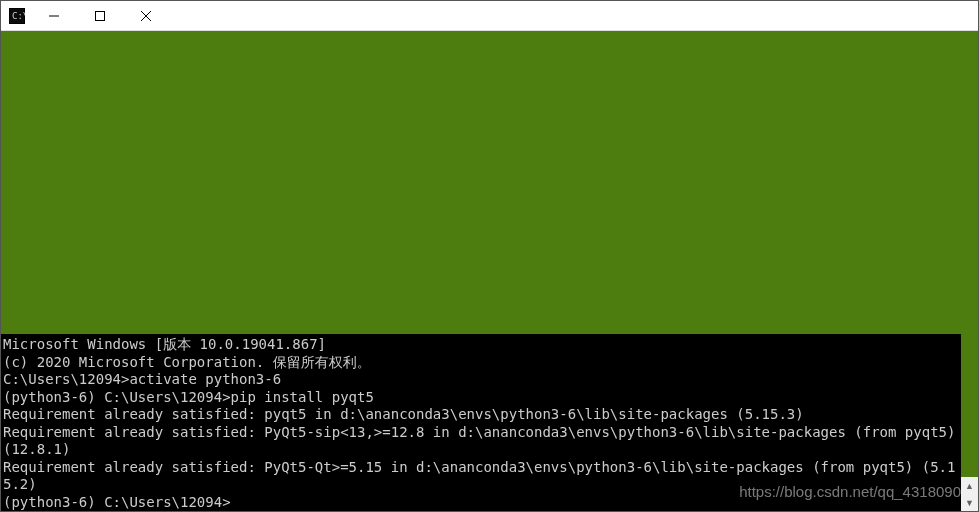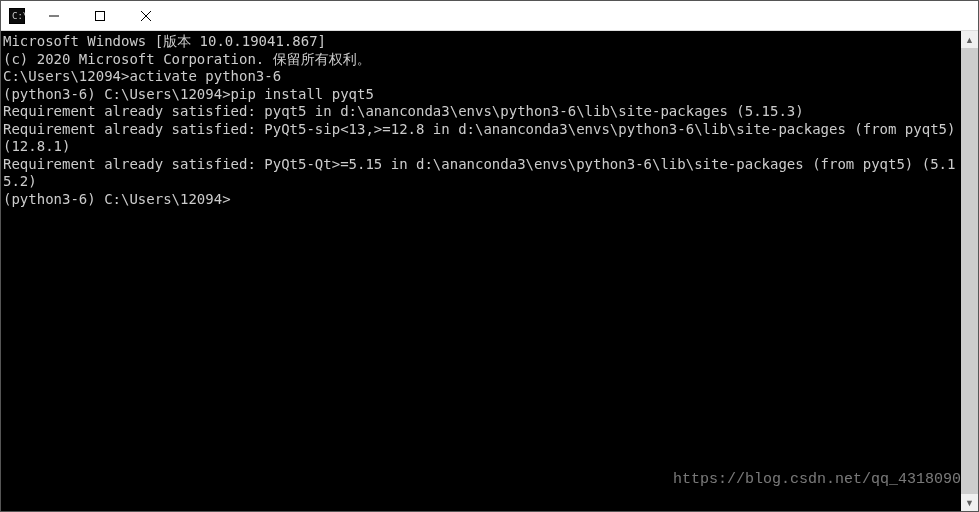--- a/index.html
+++ b/index.html
@@ -61,21 +61,22 @@
       color: #000;
       cursor: pointer;
     }
     .titlebar-btn svg {
       width: 10px;
       height: 10px;
     }
     .terminal-wrap {
       flex: 1;
       display: flex;
-      background: #0f172a;
+      background: #4d7c0f;
+      align-items: flex-end;
     }
     .terminal {
       flex: 1;
       background: #000;
       color: #ccc;
       font-family: "NSimSun", "SimSun", Consolas, monospace;
       font-size: 14px;
       line-height: 1.25;
       padding: 2px 0 0 2px;
       white-space: pre-wrap;
@@ -109,25 +110,25 @@
     .scroll-thumb {
       position: absolute;
       top: 0;
       left: 0;
       right: 0;
       height: 100%;
       background: #cdcdcd;
     }
     .watermark {
       position: absolute;
-      bottom: 24px;
+      bottom: 12px;
       right: 18px;
       color: rgba(220,220,220,0.55);
       font-size: 15px;
-      font-family: Liberation Mono, monospace;
+      font-family: Liberation Sans, sans-serif;
       pointer-events: none;
     }
   </style>
 </head>
 <body>
 
 <div class="window">
   <div class="titlebar">
     <span class="titlebar-icon">
       <svg viewBox="0 0 16 16">

